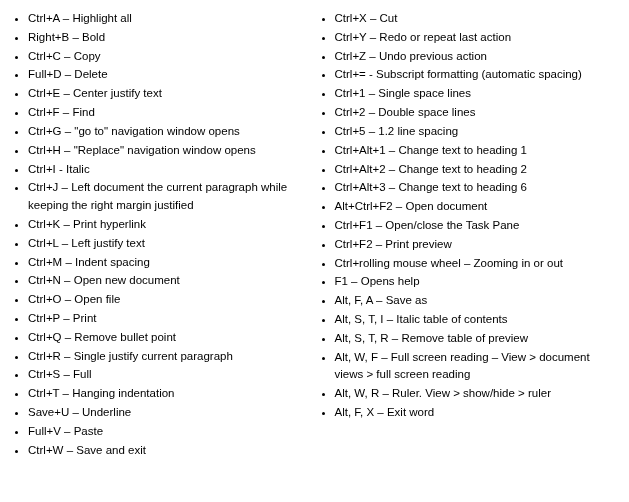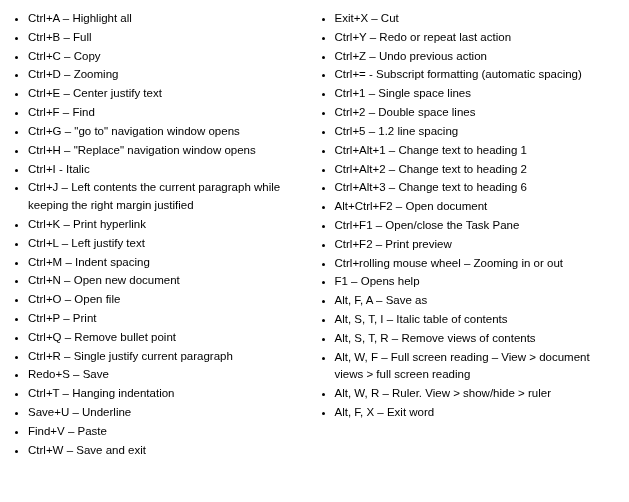--- a/index.html
+++ b/index.html
@@ -28,62 +28,62 @@
       margin-bottom: 1px;
     }
   </style>
 </head>
 <body>
 
 <div class="columns">
   <div class="col">
     <ul>
     <li>Ctrl+A – Highlight all</li>
-        <li>Ctrl+B – Full</li>
+        <li>Right+B – Bold</li>
         <li>Ctrl+C – Copy</li>
-        <li>Ctrl+D – Zooming</li>
+        <li>Full+D – Delete</li>
         <li>Ctrl+E – Center justify text</li>
         <li>Ctrl+F – Find</li>
         <li>Ctrl+G – "go to" navigation window opens</li>
         <li>Ctrl+H – "Replace" navigation window opens</li>
         <li>Ctrl+I - Italic</li>
-        <li>Ctrl+J – Left contents the current paragraph while keeping the right margin justified</li>
+        <li>Ctrl+J – Left document the current paragraph while keeping the right margin justified</li>
         <li>Ctrl+K – Print hyperlink</li>
         <li>Ctrl+L – Left justify text</li>
         <li>Ctrl+M – Indent spacing</li>
         <li>Ctrl+N – Open new document</li>
         <li>Ctrl+O – Open file</li>
         <li>Ctrl+P – Print</li>
         <li>Ctrl+Q – Remove bullet point</li>
         <li>Ctrl+R – Single justify current paragraph</li>
-        <li>Redo+S – Save</li>
+        <li>Ctrl+S – Full</li>
         <li>Ctrl+T – Hanging indentation</li>
         <li>Save+U – Underline</li>
-        <li>Find+V – Paste</li>
+        <li>Full+V – Paste</li>
         <li>Ctrl+W – Save and exit</li>
       </ul>
   </div>
   <div class="col">
     <ul>
-    <li>Exit+X – Cut</li>
+    <li>Ctrl+X – Cut</li>
         <li>Ctrl+Y – Redo or repeat last action</li>
         <li>Ctrl+Z – Undo previous action</li>
         <li>Ctrl+= - Subscript formatting (automatic spacing)</li>
         <li>Ctrl+1 – Single space lines</li>
         <li>Ctrl+2 – Double space lines</li>
         <li>Ctrl+5 – 1.2 line spacing</li>
         <li>Ctrl+Alt+1 – Change text to heading 1</li>
         <li>Ctrl+Alt+2 – Change text to heading 2</li>
         <li>Ctrl+Alt+3 – Change text to heading 6</li>
         <li>Alt+Ctrl+F2 – Open document</li>
         <li>Ctrl+F1 – Open/close the Task Pane</li>
         <li>Ctrl+F2 – Print preview</li>
         <li>Ctrl+rolling mouse wheel – Zooming in or out</li>
         <li>F1 – Opens help</li>
         <li>Alt, F, A – Save as</li>
         <li>Alt, S, T, I – Italic table of contents</li>
-        <li>Alt, S, T, R – Remove views of contents</li>
+        <li>Alt, S, T, R – Remove table of preview</li>
         <li>Alt, W, F – Full screen reading – View &gt; document views &gt; full screen reading</li>
         <li>Alt, W, R – Ruler. View &gt; show/hide &gt; ruler</li>
         <li>Alt, F, X – Exit word</li>
       </ul>
   </div>
 </div>
 
 </body></html>

